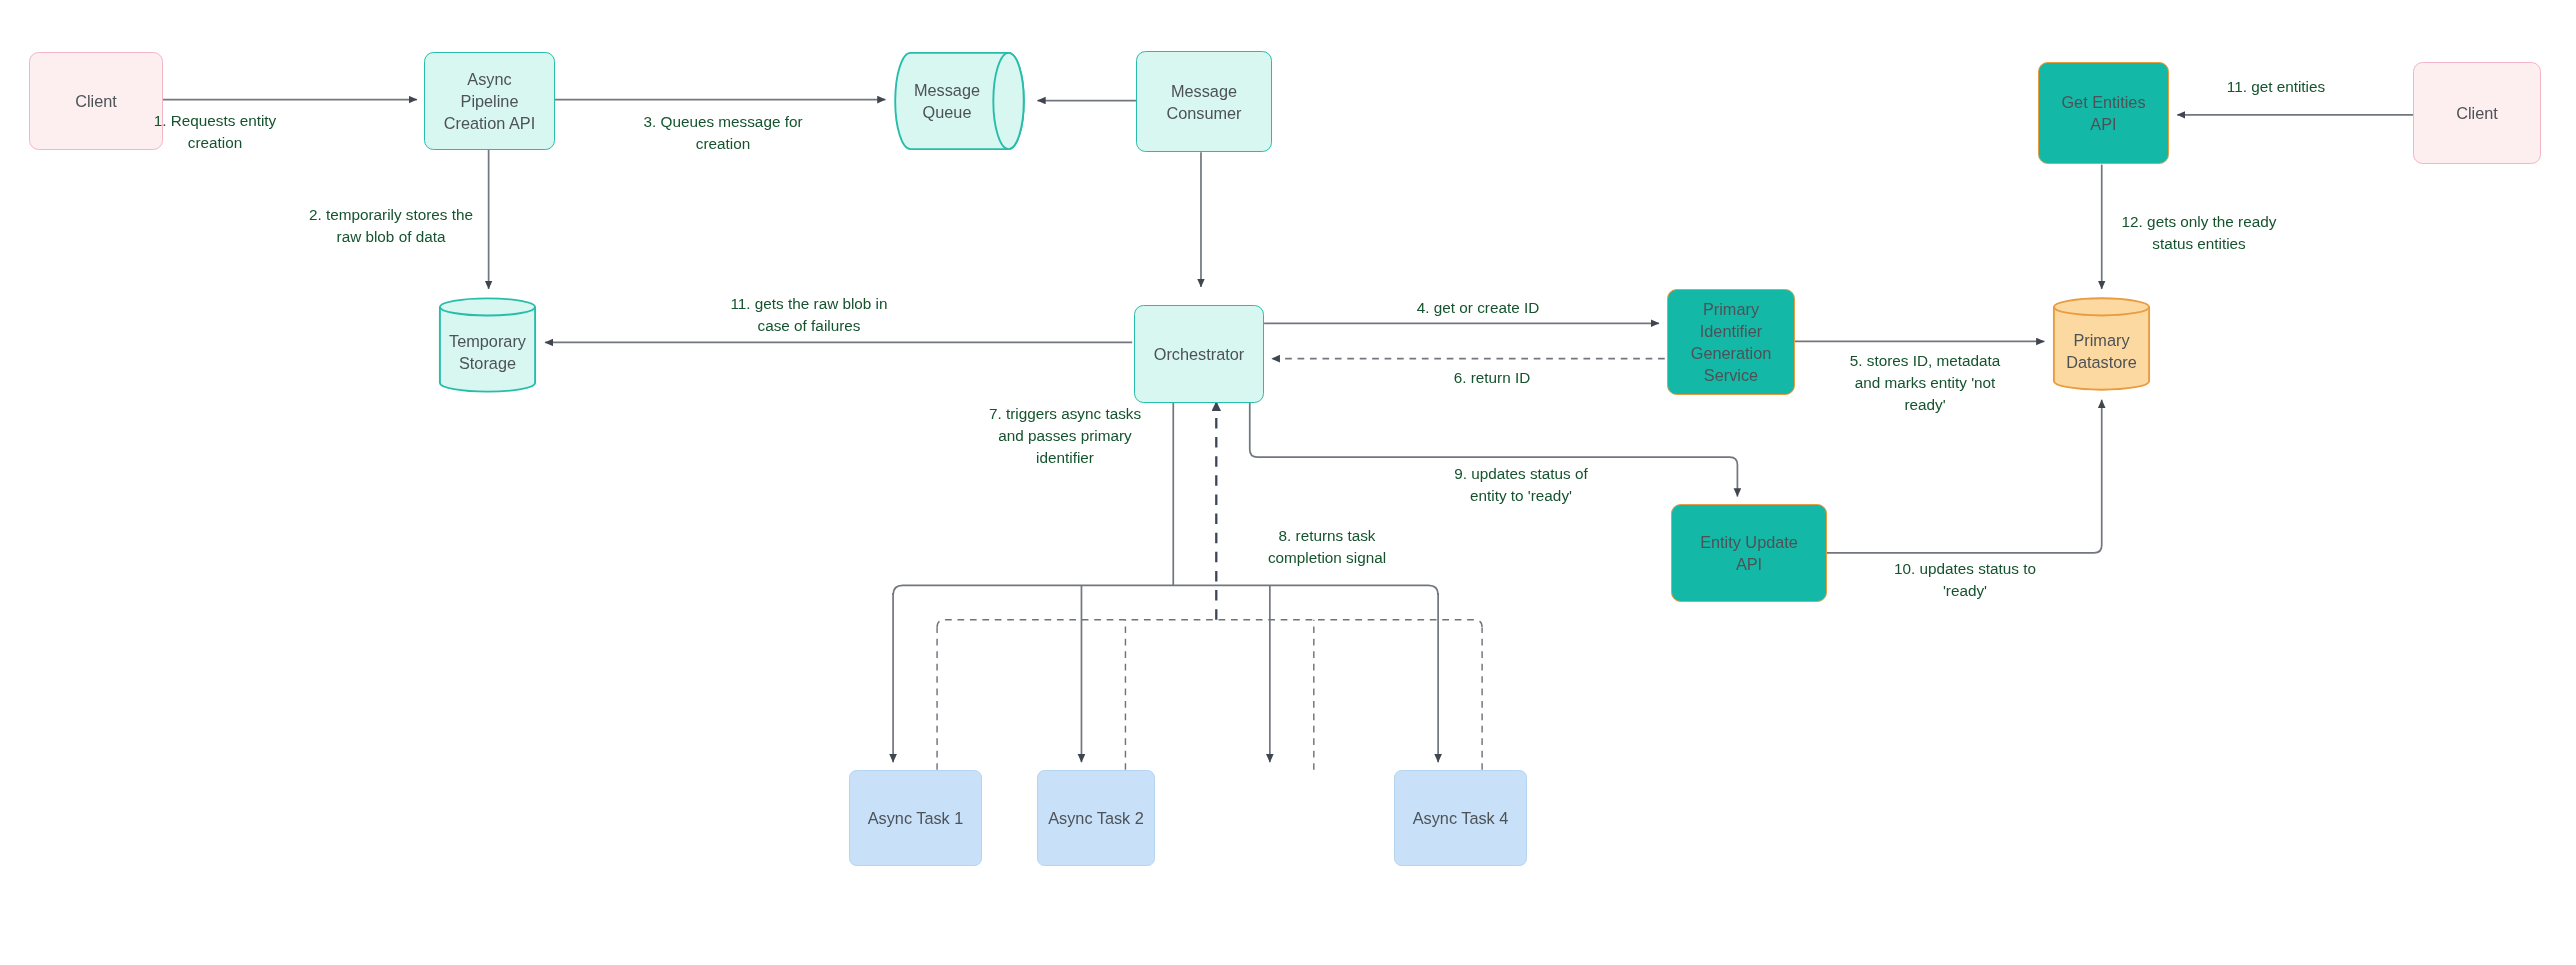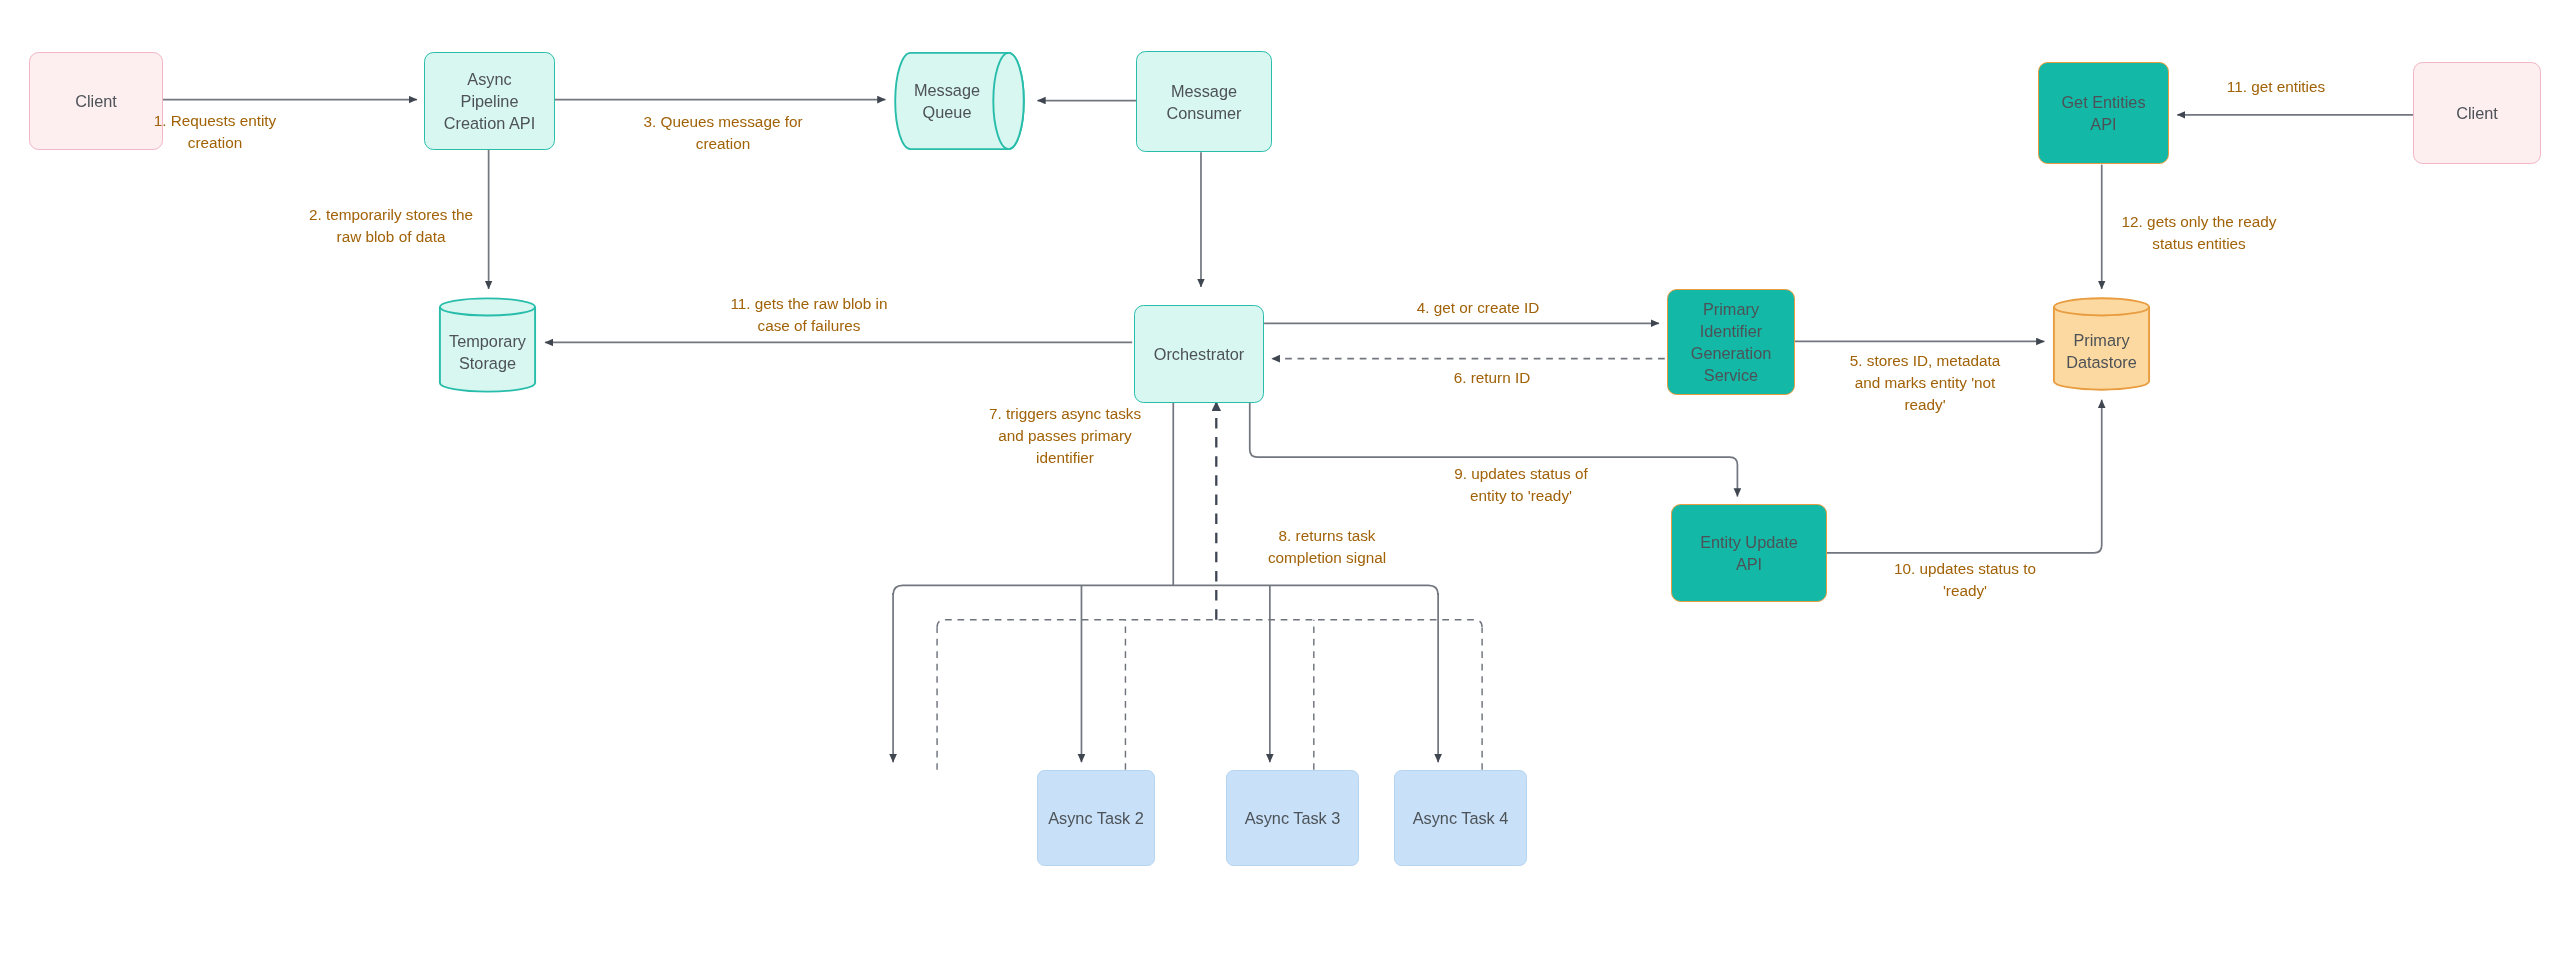--- a/index.html
+++ b/index.html
@@ -16,21 +16,21 @@
   }
   .pink  {background:#fdeef0;border-color:#f3b6c6;}
   .teal  {background:#d9f7f1;border-color:#27bdaa;}
   .orange{background:#14b8a6;border-color:#e89c3f;}
   .blue  {background:#c8e1f9;border-color:#b4d4ef;border-width:1.4px;border-radius:7.6px;}
   .cyl{background:transparent;border:none;border-radius:0;}
   .cyl > svg{position:absolute;left:0;top:0;}
   .cyl .cyl-label{position:relative;z-index:1;white-space:pre-line;}
   .el{
     position:absolute;transform:translateX(-50%);text-align:center;
-    font-size:15.3px;line-height:22px;color:#a16207;white-space:pre-line;
+    font-size:15.3px;line-height:22px;color:#14532d;white-space:pre-line;
   }
 </style>
 </head>
 <body>
 
 <div class="canvas">
 
   <svg class="wires" viewBox="0 0 2694 1010" xmlns="http://www.w3.org/2000/svg">
     <defs>
       <marker id="ah" markerWidth="11" markerHeight="9" refX="8.6" refY="4" orient="auto" markerUnits="userSpaceOnUse">
@@ -133,25 +133,25 @@
 
   <div class="node orange" style="left:2038px;top:62px;width:131px;height:102px;">
     <span>Get Entities
 API</span>
   </div>
 
   <div class="node pink" style="left:2413px;top:62px;width:128px;height:102px;">
     <span>Client</span>
   </div>
 
+  <div class="node blue" style="left:849px;top:770px;width:133px;height:96px;">
+    <span>Async Task 1</span>
+  </div>
   <div class="node blue" style="left:1037px;top:770px;width:118px;height:96px;">
     <span>Async Task 2</span>
-  </div>
-  <div class="node blue" style="left:1226px;top:770px;width:133px;height:96px;">
-    <span>Async Task 3</span>
   </div>
   <div class="node blue" style="left:1394px;top:770px;width:133px;height:96px;">
     <span>Async Task 4</span>
   </div>
 
   <div class="el" style="left:215px;top:110px;">1. Requests entity
 creation</div>
   <div class="el" style="left:391px;top:204px;">2. temporarily stores the
 raw blob of data</div>
   <div class="el" style="left:723px;top:111px;">3. Queues message for

